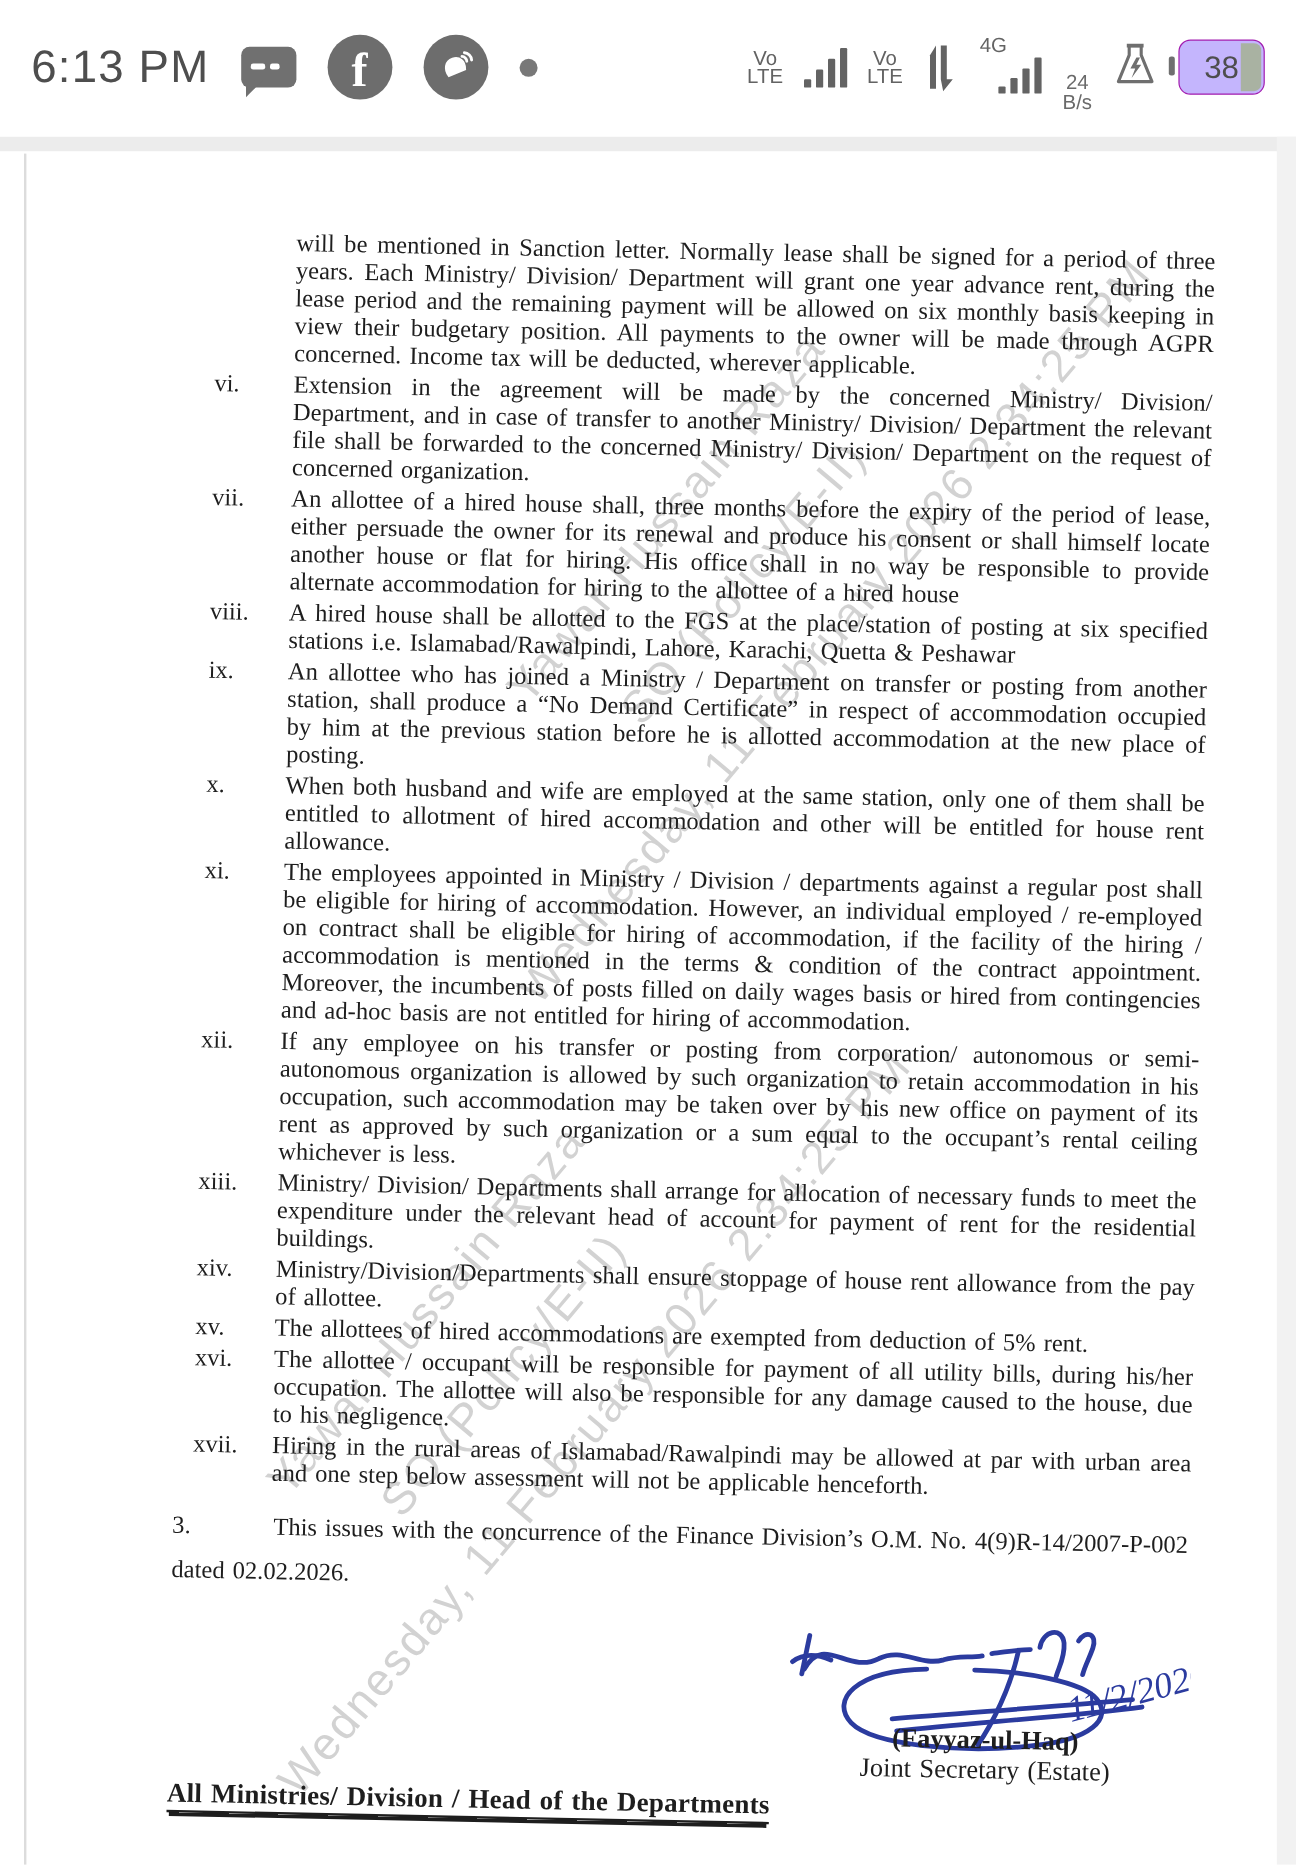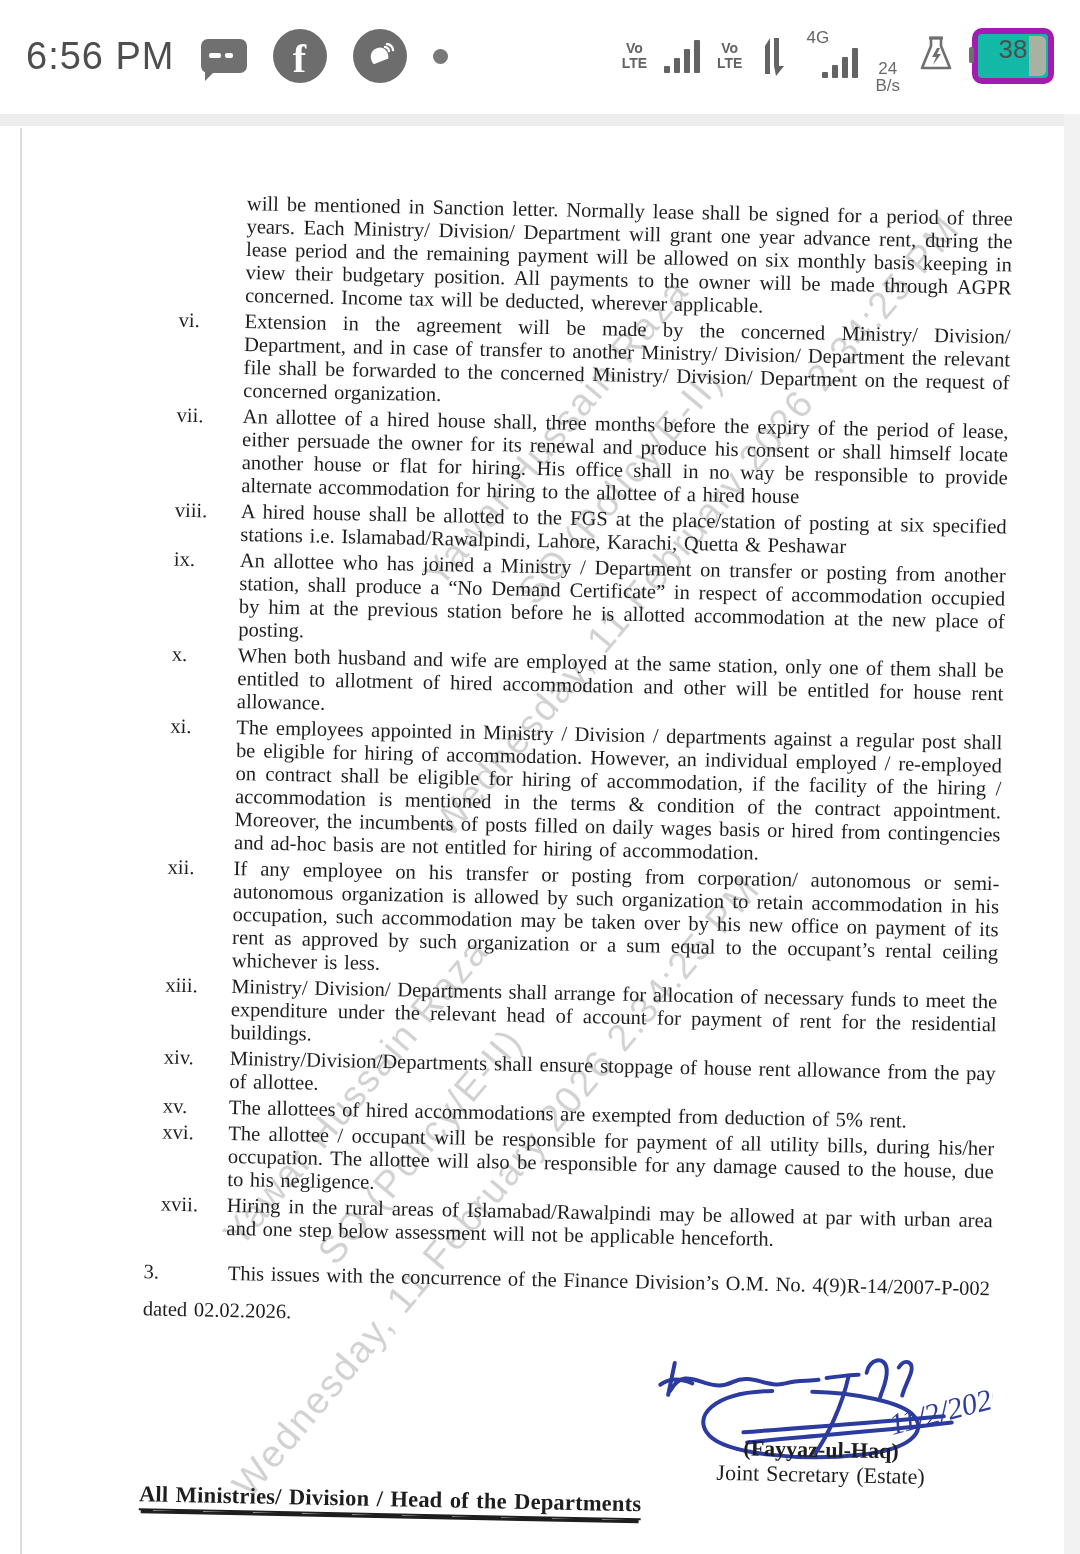--- a/index.html
+++ b/index.html
@@ -17,29 +17,29 @@
   .sb-time{font-size:38px;color:#4e4e4e;letter-spacing:1px;}
   .msg-icon{width:46px;height:34px;background:#707070;border-radius:7px;position:relative;}
   .msg-icon::after{content:"";position:absolute;left:4px;bottom:-8px;border:7px solid transparent;border-top-color:#707070;border-left-color:#707070;}
   .msg-icon .dash{position:absolute;top:14px;height:5px;background:#fff;border-radius:2px;}
   .msg-icon .d1{left:8px;width:12px;}
   .msg-icon .d2{left:24px;width:8px;}
   .circle-icon{width:54px;height:54px;border-radius:50%;background:#6d6d6d;display:flex;align-items:center;justify-content:center;}
   .fb-glyph{color:#ffffff;font-size:40px;font-weight:bold;font-family:"Liberation Serif",serif;margin-top:4px;}
   .sb-dot{width:15px;height:15px;border-radius:50%;background:#787878;}
   .sb-right{display:flex;align-items:center;gap:17px;}
-  .volte{font-size:14px;font-weight:bold;line-height:15px;color:#636363;text-align:center;}
+  .volte{font-size:17px;font-weight:normal;line-height:15px;color:#636363;text-align:center;}
   .sigbars{display:flex;align-items:flex-end;gap:4px;height:34px;}
   .sigbars i{display:block;width:6px;background:#636363;border-radius:1px;}
   .updown{display:flex;gap:2px;align-items:center;}
   .fourg-wrap{position:relative;width:52px;height:44px;}
   .fourg-label{position:absolute;top:-6px;left:0;font-size:17px;font-weight:normal;color:#636363;}
   .fourg-wrap .sigbars{position:absolute;bottom:0;right:0;}
   .speed{font-size:17px;line-height:17px;color:#6a6a6a;text-align:center;margin-top:42px;}
-  .battery{position:relative;width:70px;height:44px;border:6px solid #a21caf;border-radius:10px;background:#14b8a6;display:flex;align-items:flex-start;}
+  .battery{position:relative;width:70px;height:44px;border:1px solid #a21caf;border-radius:10px;background:#c4b5fd;display:flex;align-items:center;}
   .battery::before{content:"";position:absolute;left:-9px;top:13px;width:5px;height:16px;background:#6f6f6f;border-radius:2px;}
   .battery .fill{position:absolute;right:2px;top:2px;bottom:2px;width:24%;background:#a9b2a2;border-radius:0 6px 6px 0;}
   .battery .pct{position:relative;z-index:2;width:100%;text-align:center;font-size:26px;color:#4e4e4e;}
   
   .topband{position:absolute;top:114px;left:0;width:1080px;height:12px;background:#ececec;}
   .edgeline{position:absolute;top:128px;left:20px;width:2px;height:1426px;background:#dcdcdc;}
   .rightstrip{position:absolute;top:114px;right:0;width:16px;height:1440px;background:#f2f2f2;}
   
   .wm{position:absolute;width:760px;text-align:center;color:rgba(142,142,142,0.40);
       font-size:38px;letter-spacing:2px;line-height:84px;white-space:nowrap;
@@ -65,21 +65,21 @@
   .signame{font-weight:bold;font-size:22px;}
   .sigtitle{font-size:22px;margin-top:2px;}
   .addressee{margin:10px 0 0 166px;font-weight:bold;font-size:22.5px;letter-spacing:.2px;}
   .addressee span{display:inline-block;border-bottom:2px solid #1e1e1e;padding-bottom:3px;box-shadow:0 5px 0 -2px #1e1e1e;}
 </style>
 </head>
 <body>
 
 <div class="statusbar">
   <div class="sb-left">
-    <span class="sb-time">6:56 PM</span>
+    <span class="sb-time">6:13 PM</span>
     <span class="msg-icon">
         <i class="dash d1"></i>
         <i class="dash d2"></i>
       </span>
     <span class="circle-icon">
       <span class="fb-glyph">f</span>
     </span>
     <span class="circle-icon">
       <svg width="30" height="30" viewBox="0 0 30 30">
         <g fill="none" stroke="#ffffff" stroke-width="2.4" stroke-linecap="round">

